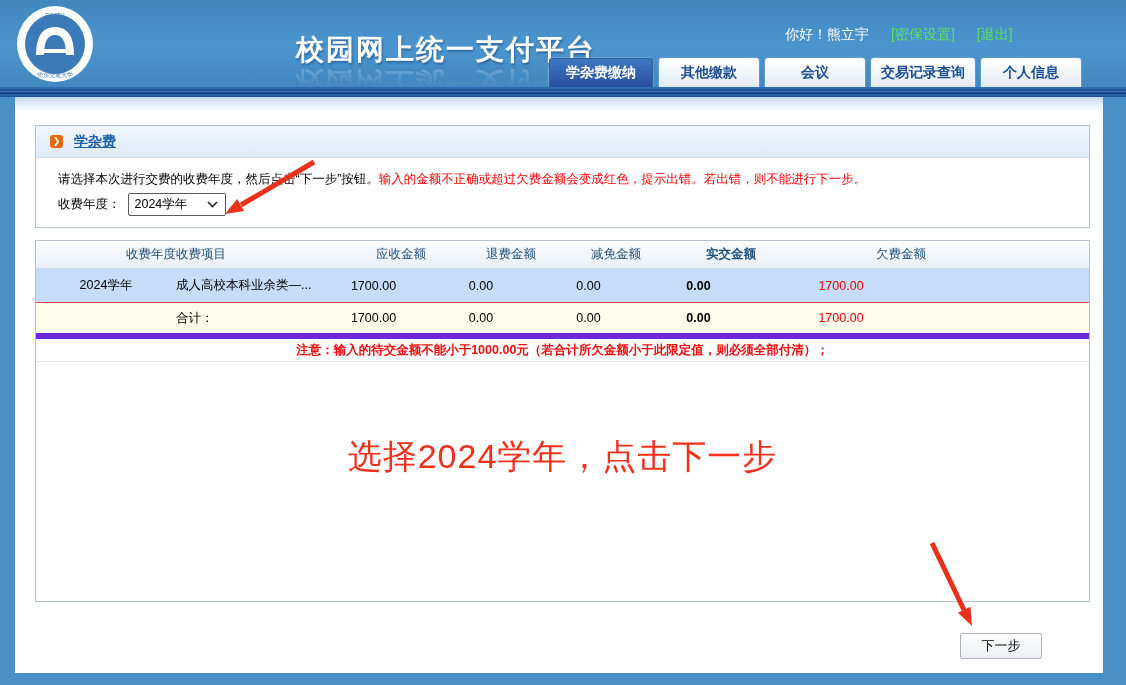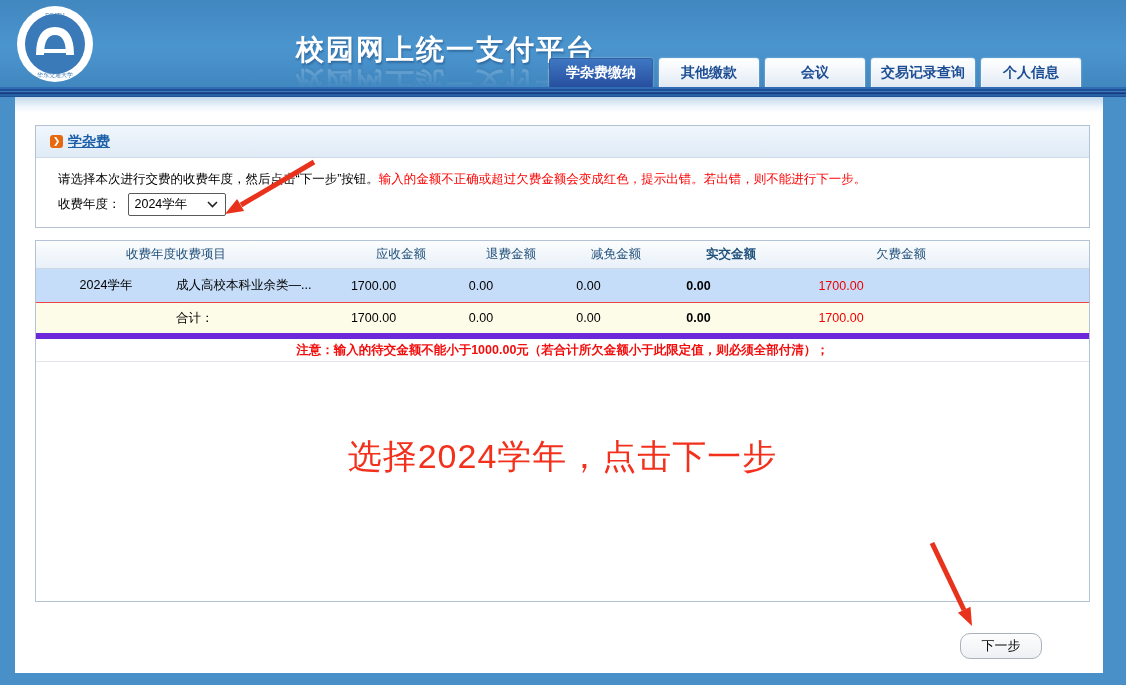--- a/index.html
+++ b/index.html
@@ -66,21 +66,21 @@
   .box1-head {
     height:32px; display:flex; align-items:center; padding-left:14px;
     background:linear-gradient(180deg,#f0f6fc 0%,#dfebf6 100%);
     border-bottom:1px solid #cdd9e6;
   }
   .bullet {
     width:13px; height:13px; background:#e8680e; border-radius:3px;
     color:#fff; font-size:9px; font-weight:bold; display:flex;
     align-items:center; justify-content:center; line-height:1;
   }
-  .box1-title { margin-left:5px; color:#1b5fa8; font-weight:bold; font-size:14px;text-decoration:underline; }
+  .box1-title { margin-left:11px; color:#1b5fa8; font-weight:bold; font-size:14px;text-decoration:underline; }
   .box1-body { padding:13px 0 0 22px; font-size:12.5px; color:#000; }
   .red { color:#ff0000; }
   .year-line { margin-top:5px; display:flex; align-items:center; }
   .select-box {
     margin-left:7px; width:98px; height:23px; border:1px solid #5a5a5a;
     border-radius:2px; background:#fff; display:flex; align-items:center;
     justify-content:space-between; padding:0 7px 0 6px; font-size:12.5px;
     cursor:pointer;
   }
   
@@ -99,21 +99,21 @@
     border-top:6px solid #6d28d9; border-bottom:1px solid #e2e6ea;
     color:#f20d0d; font-weight:bold; font-size:12.5px; }
   .owed { color:#f00000; }
   .annotation {
     margin-top:72px; text-align:center; color:#f3301c; font-size:34px;
     letter-spacing:1px; white-space:nowrap;
   }
   
   .next-btn {
     position:absolute; left:945px; top:536px; width:82px; height:26px;
-    border:1px solid #a9b1bb; border-radius:10px; font-size:13px; color:#000;
+    border:1px solid #a9b1bb; border-radius:2px; font-size:13px; color:#000;
     background:linear-gradient(180deg,#fdfdfd 0%,#eef0f3 100%);
     display:flex; align-items:center; justify-content:center; cursor:pointer;
     font-family:inherit;
   }
   
   .arrows { position:absolute; top:0; left:0; width:1126px; height:685px; pointer-events:none; }
 </style>
 </head>
 <body>
 
@@ -126,20 +126,25 @@
       <path d="M20 50 Q20 22 39 22 Q58 22 58 50 L50 50 Q50 30 39 30 Q28 30 28 50 Z" fill="#ffffff"></path>
       <rect x="24" y="44" width="30" height="4" fill="#ffffff"></rect>
       <path d="M10 39 a29 29 0 0 1 58 0" fill="none" stroke="#3a7ab8" stroke-width="0.5"></path>
       <text x="39" y="12" font-size="6" fill="#3a7ab8" text-anchor="middle">ECJTU</text>
       <text x="39" y="72" font-size="6" fill="#3a7ab8" text-anchor="middle">华东交通大学</text>
     </svg>
     <div class="plat-wrap">
       <div class="plat-title">校园网上统一支付平台</div>
       <div class="plat-title plat-reflect">校园网上统一支付平台</div>
     </div>
+    <div class="user-row">
+      <span class="greeting">你好！熊立宇</span>
+      <a class="green-link">[密保设置]</a>
+      <a class="green-link">[退出]</a>
+    </div>
     <div class="tabs">
       <div class="tab active">学杂费缴纳</div>
       <div class="tab">其他缴款</div>
       <div class="tab">会议</div>
       <div class="tab wide">交易记录查询</div>
       <div class="tab">个人信息</div>
     </div>
   </div>
   <div class="darkbar"></div>
 

